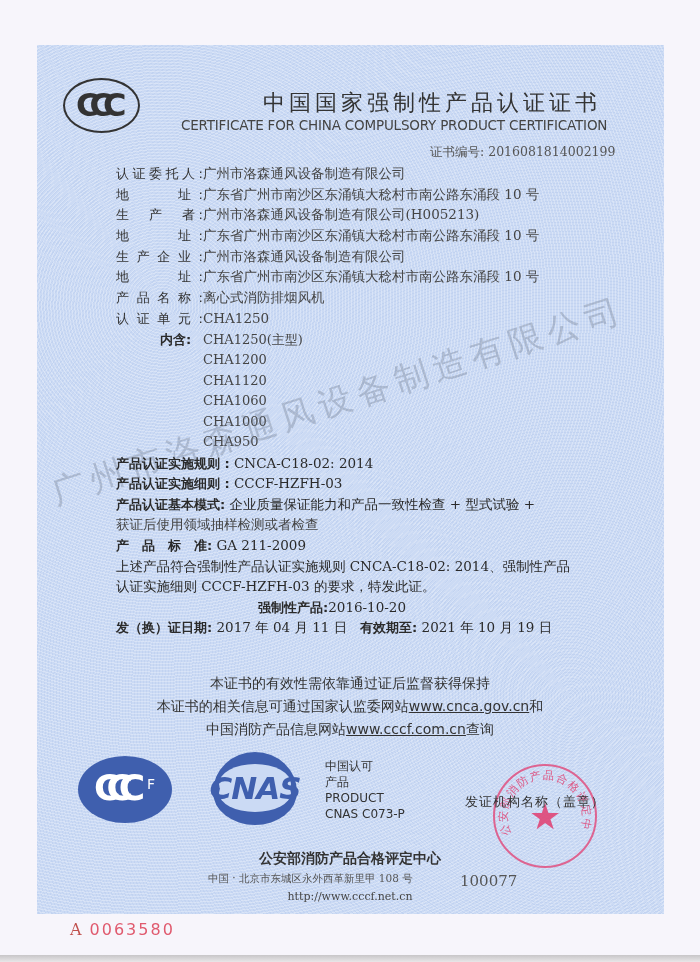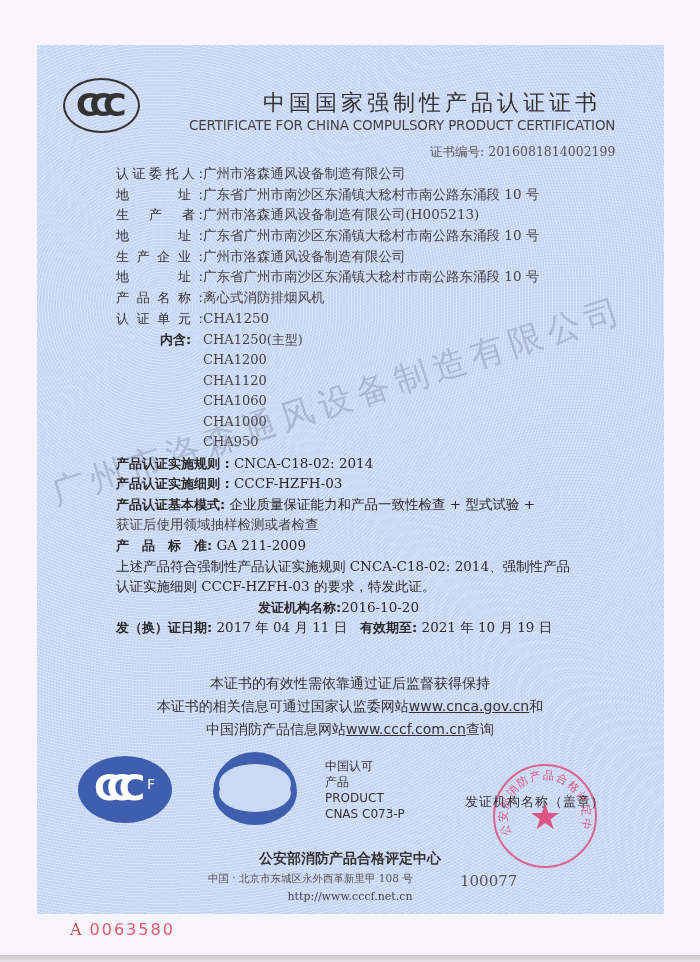--- a/index.html
+++ b/index.html
@@ -14,21 +14,21 @@
     position:absolute; left:37px; top:45px; width:627px; height:869px;
     background-color:#cbdaf4;
     background-image:
       repeating-radial-gradient(circle at 20% 30%, rgba(255,255,255,0.28) 0 1px, rgba(255,255,255,0) 1px 3px),
       repeating-radial-gradient(circle at 85% 75%, rgba(160,185,230,0.22) 0 1px, rgba(0,0,0,0) 1px 3px);
   }
   .abs { position:absolute; white-space:nowrap; }
   .ccc-logo { left:63px; top:78px; width:77px; height:55px; border:2.5px solid #333; border-radius:50%; box-sizing:border-box; }
   .ccc-logo span { position:absolute; left:11px; top:6px; font-family:"DejaVu Sans", sans-serif; font-weight:bold; font-size:32px; letter-spacing:-10px; color:#333; }
   .title-cn { left:263px; top:88px; font-family:"DejaVu Sans", sans-serif; font-size:22px; letter-spacing:4px; color:#333; }
-  .title-en { left:181px; top:117px; font-family:"DejaVu Sans", sans-serif; font-size:13.5px; color:#444; letter-spacing:-0.2px;margin-left:8px; }
+  .title-en { left:181px; top:117px; font-family:"DejaVu Sans", sans-serif; font-size:13.5px; color:#444; letter-spacing:-0.2px; }
   .certno { left:424px; top:144px; font-size:12.5px; color:#555;margin-left:6px; }
   .row { position:absolute; left:116px; font-size:13.5px; color:#333; white-space:nowrap; }
   .row .lab { display:inline-block; width:87px; font-weight:normal; text-align-last:justify; font-family:"DejaVu Sans", sans-serif; font-size:13px; color:#333; }
   .row .val { color:#444; }
   .model { position:absolute; left:203px; font-size:13px; color:#444; }
   .inner-lab { position:absolute; left:160px; font-weight:bold; font-family:"DejaVu Sans", sans-serif; font-size:13px; }
   .txt { position:absolute; font-size:13.5px; white-space:nowrap; }
   .bold { font-weight:bold; font-family:"DejaVu Sans", sans-serif; font-size:13px; }
   .center-line { position:absolute; left:0; width:700px; text-align:center; font-family:"DejaVu Sans", sans-serif; font-size:14px; color:#333; }
   .link { text-decoration:underline;margin-top:45px; }
@@ -86,34 +86,35 @@
 <div class="abs watermark">广州市洛森通风设备制造有限公司</div>
 
 <div class="txt" style="left:116px;top:455px"><span class="bold">产品认证实施规则 :</span> <span>CNCA-C18-02: 2014</span></div>
 <div class="txt" style="left:116px;top:475px"><span class="bold">产品认证实施细则 :</span> <span>CCCF-HZFH-03</span></div>
 <div class="txt" style="left:116px;top:496px"><span class="bold">产品认证基本模式:</span> <span>企业质量保证能力和产品一致性检查 + 型式试验 +</span></div>
 <div class="txt" style="left:116px;top:516px;color:#444">获证后使用领域抽样检测或者检查</div>
 <div class="txt" style="left:116px;top:537px"><span class="bold">产　品　标　准:</span> <span>GA 211-2009</span></div>
 
 <div class="txt" style="left:116px;top:558px">上述产品符合强制性产品认证实施规则 CNCA-C18-02: 2014、强制性产品</div>
 <div class="txt" style="left:116px;top:578px">认证实施细则 CCCF-HZFH-03 的要求，特发此证。</div>
-<div class="txt" style="left:258px;top:599px"><span class="bold">发证机构名称:</span><span>2016-10-20</span></div>
+<div class="txt" style="left:258px;top:599px"><span class="bold">强制性产品:</span><span>2016-10-20</span></div>
 <div class="txt" style="left:116px;top:619px"><span class="bold">发（换）证日期:</span> <span>2017 年 04 月 11 日</span>&nbsp;&nbsp;&nbsp;<span class="bold">有效期至:</span> <span>2021 年 10 月 19 日</span></div>
 
 <div class="center-line" style="top:675px">本证书的有效性需依靠通过证后监督获得保持</div>
 <div class="center-line" style="top:698px"><span>本证书的相关信息可通过国家认监委网站</span><span class="link">www.cnca.gov.cn</span><span>和</span></div>
 <div class="center-line" style="top:721px"><span>中国消防产品信息网站</span><span class="link">www.cccf.com.cn</span><span>查询</span></div>
 
 <div class="abs cccf">
     <span>CCC</span>
     <i>F</i>
   </div>
 <div class="abs cnas">
     <div class="arc-top"></div>
     <div class="arc-bot"></div>
+    <b>CNAS</b>
   </div>
 <div class="abs accr">
   <div>中国认可</div>
   <div>产品</div>
   <div>PRODUCT</div>
   <div>CNAS C073-P</div>
 </div>
 
 <div class="abs stamp">
   <svg width="104" height="104" viewBox="0 0 104 104">

